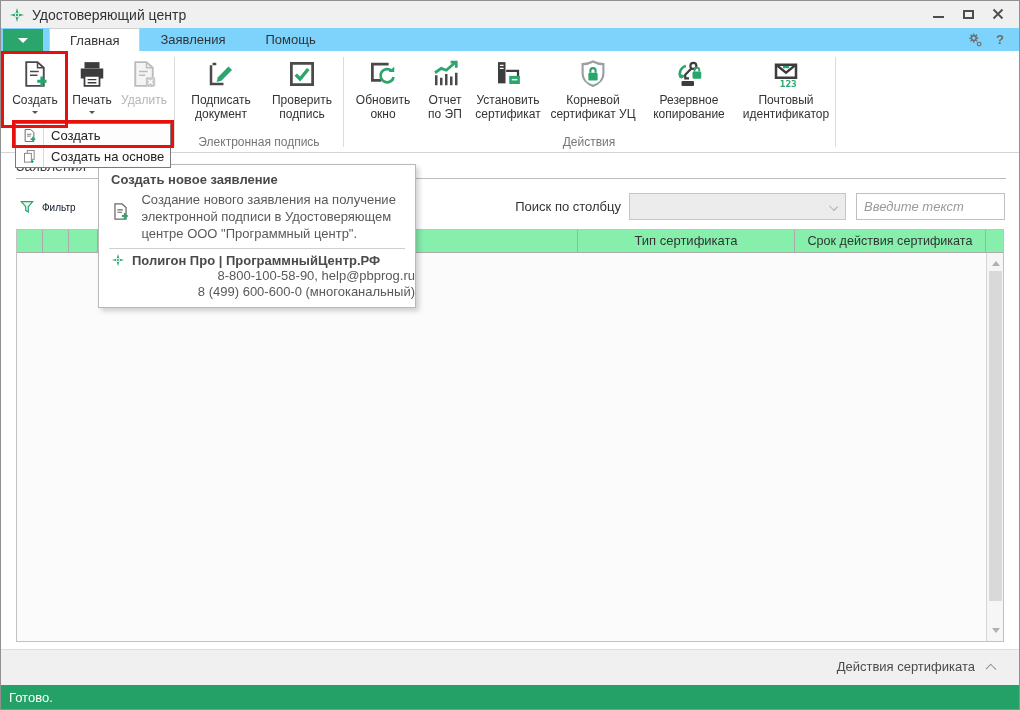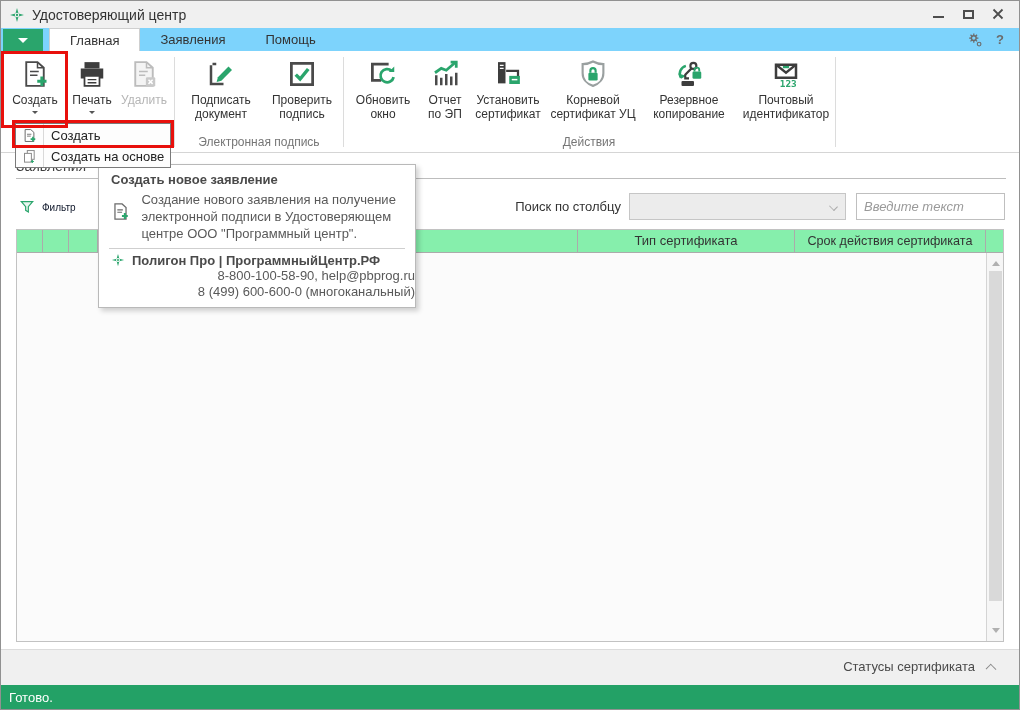--- a/index.html
+++ b/index.html
@@ -372,21 +372,21 @@
     </div>
     <div class="tt-contact">8-800-100-58-90, help@pbprog.ru</div>
     <div class="tt-contact">8 (499) 600-600-0 (многоканальный)</div>
   </div>
 
   <div class="hl-box hl-create-btn"></div>
   <div class="hl-box hl-menu-item"></div>
 
   <div class="bottom-panel">
     <div class="statuses-toggle">
-      <span class="statuses-label">Статусы сертификата</span>
+      <span class="statuses-label">Действия сертификата</span>
       <div class="chevron-up"></div>
     </div>
   </div>
   <div class="statusbar">
     <span class="status-text">Готово.</span>
   </div>
 
 </div>
 
 </body></html>

